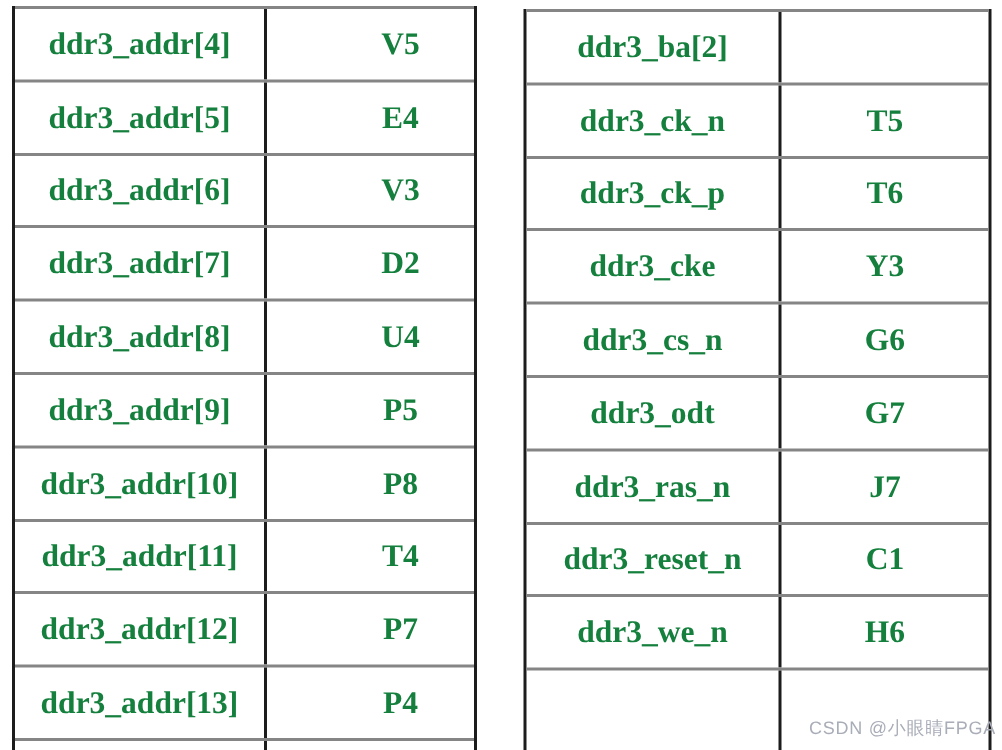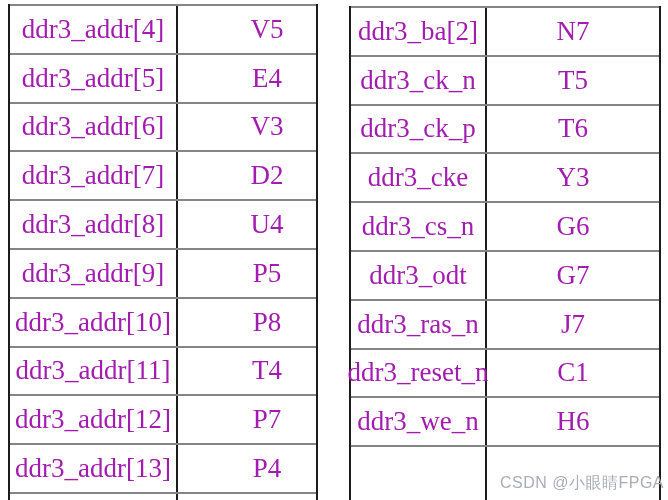--- a/index.html
+++ b/index.html
@@ -31,49 +31,50 @@
   }
   .pin-table .row.stub {
     flex: 1;
     height: auto;
   }
   .cell {
     display: flex;
     align-items: center;
     justify-content: center;
     box-sizing: border-box;
-    font-size: 27px;
-    color: #a21caf;
+    font-size: 21px;
+    color: #15803d;
     white-space: nowrap;
+    font-weight: bold;
   }
   .cell.signal {
     border-right: 2px solid #1c1c1c;
   }
   #table-left {
     left: 8px;
     top: 4px;
     width: 310px;
     height: 496px;
   }
   #table-left .cell.signal { width: 168px; }
   #table-left .cell.pin { flex: 1; padding-left: 40px; }
   #table-right {
     left: 349px;
     top: 6px;
     width: 312px;
     height: 494px;
   }
-  #table-right .cell.signal { width: 136px; }
+  #table-right .cell.signal { width: 170px; }
   #table-right .cell.pin { flex: 1; }
   .watermark {
     position: absolute;
     right: 4px;
     bottom: 6px;
     font-family: "Liberation Sans", sans-serif;
-    font-size: 16px;
+    font-size: 12px;
     color: #a9adb8;
     letter-spacing: 0.5px;
     pointer-events: none;
   }
 </style>
 </head>
 <body>
 
 <div id="table-left" class="pin-table">
 
@@ -130,21 +131,20 @@
   <div class="row stub">
     <div class="cell signal"></div>
     <div class="cell pin"></div>
   </div>
 </div>
 
 <div id="table-right" class="pin-table">
 
     <div class="row">
       <div class="cell signal">ddr3_ba[2]</div>
-      <div class="cell pin">N7</div>
     </div>
 
 
     <div class="row">
       <div class="cell signal">ddr3_ck_n</div>
       <div class="cell pin">T5</div>
     </div>
 
     <div class="row">
       <div class="cell signal">ddr3_ck_p</div>

